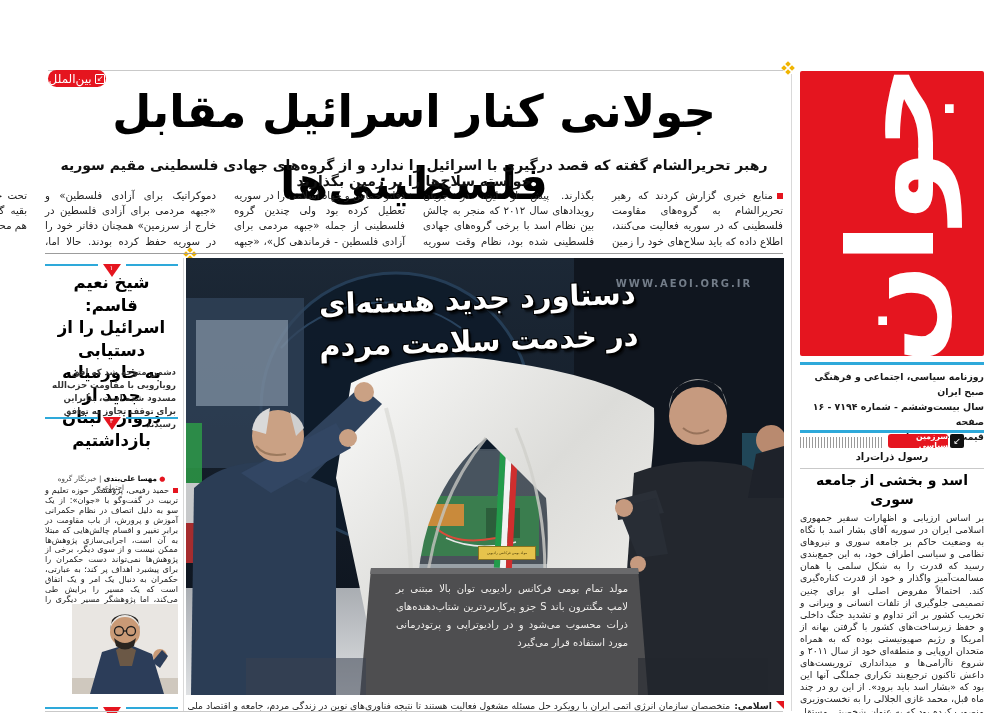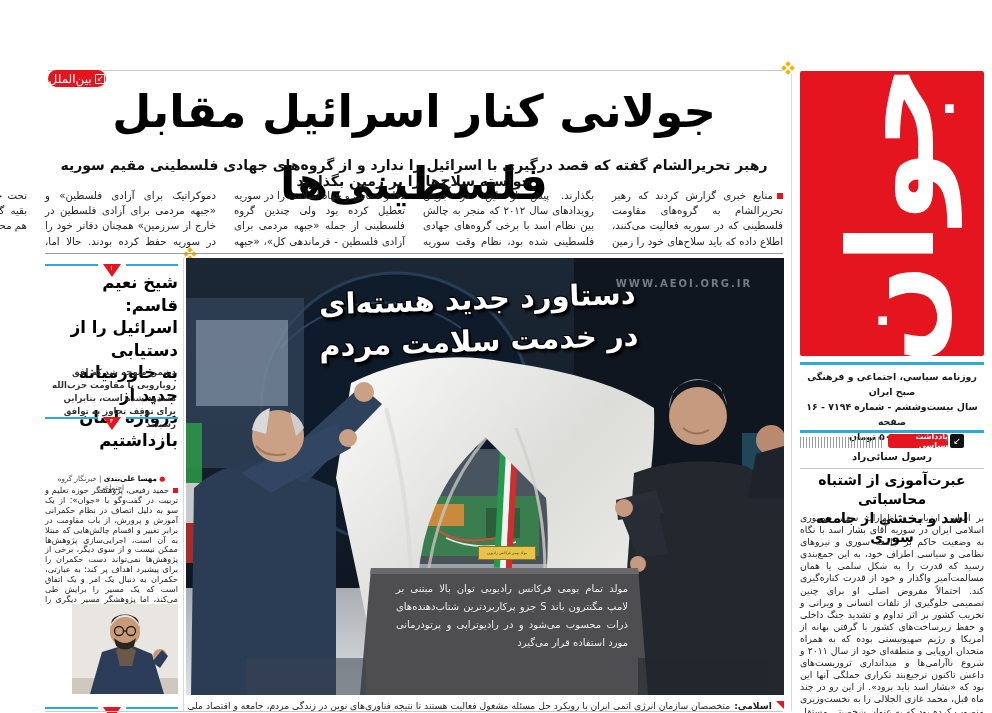--- a/index.html
+++ b/index.html
@@ -50,21 +50,21 @@
     position:relative;width:0;height:0;margin:0 5px;
     border-left:9px solid transparent;border-right:9px solid transparent;border-top:13px solid var(--red);
     top:5px;
   }
   .divider .tri b{
     position:absolute;left:-9px;top:-13px;width:18px;text-align:center;
     font-size:6.5px;font-weight:normal;color:#fff;font-style:normal;
   }
 
   
-  .lc-title{position:absolute;text-align:right;font-weight:bold;color:#000}
+  .lc-title{position:absolute;text-align:center;font-weight:bold;color:#000}
   .lc-title div{display:block}
   .lc-sub{position:absolute;text-align:right;font-size:8.6px;line-height:13px;color:#333;font-weight:bold}
   .byline{position:absolute;text-align:center;font-size:7.2px;color:#444;width:133px}
   .byline .dot{color:var(--red);font-size:7px}
   .byline b{color:#000}
   .lc-body{position:absolute;font-size:8.2px;line-height:9.9px;text-align:justify;color:#222}
 
   
   .photo{position:absolute;left:186px;top:258px;width:598px;height:437px;overflow:hidden;background:#121a26}
   .overlay-title{
@@ -95,21 +95,21 @@
   
   .logo-box{
     position:absolute;left:800px;top:71px;width:184px;height:285px;background:var(--red);
     display:flex;align-items:center;justify-content:center;overflow:hidden;border-radius:2px;
   }
   .logo-text{
     color:#fff;font-weight:bold;font-size:118px;white-space:nowrap;transform:rotate(-90deg);letter-spacing:-6px;
   }
   .blueline{position:absolute;height:3px;background:var(--blue);width:184px;left:800px}
   .mast-info{
-    position:absolute;left:800px;top:369px;width:184px;text-align:center;
+    position:absolute;left:800px;top:369px;width:184px;
     font-size:9.4px;font-weight:bold;line-height:15px;color:#1a1a1a;
   }
   .barcode{
     position:absolute;left:800px;top:437px;width:82px;height:11px;
     background:repeating-linear-gradient(90deg,#9a9a9a 0,#9a9a9a 1px,transparent 1px,transparent 3px);
   }
   .note-pill{
     position:absolute;left:888px;top:434px;width:60px;height:14px;background:var(--red);border-radius:3px;
     color:#fff;font-size:7.8px;font-weight:bold;display:flex;align-items:center;justify-content:center;
   }
@@ -336,28 +336,27 @@
 
   <div class="blueline" style="top:362px"></div>
   <div class="mast-info">
     <div>روزنامه سیاسی، اجتماعی و فرهنگی صبح ایران</div>
     <div>سال بیست‌وششم - شماره ۷۱۹۴ - ۱۶ صفحه</div>
     <div>قیمت: ۵۰۰۰ تومان</div>
   </div>
   <div class="blueline" style="top:430px"></div>
 
   <div class="barcode"></div>
-  <div class="note-pill">یادداشت سیاسی</div>
+  <div class="note-pill">سرزمین سیاسی</div>
   <div class="mark-sq">↙</div>
 
-  <div class="note-author">رسول سنائی‌راد</div>
+  <div class="note-author">رسول ذرات‌راد</div>
   <div class="hrule" style="left:800px;top:468px;width:184px"></div>
 
   <div class="note-title">
-    <div>عبرت‌آموزی از اشتباه محاسباتی</div>
     <div>اسد و بخشی از جامعه سوری</div>
   </div>
 
   <p class="note-body">
     <span>بر اساس ارزیابی و اظهارات سفیر جمهوری اسلامی ایران در سوریه آقای بشار اسد با نگاه به وضعیت حاکم بر جامعه سوری و نیروهای نظامی و سیاسی اطراف خود، به این جمع‌بندی رسید که قدرت را به شکل سلمی یا همان مسالمت‌آمیز واگذار و خود از قدرت کناره‌گیری کند. احتمالاً مفروض اصلی او برای چنین تصمیمی جلوگیری از تلفات انسانی و ویرانی و تخریب کشور بر اثر تداوم و تشدید جنگ داخلی و حفظ زیرساخت‌های کشور با گرفتن بهانه از امریکا و رژیم صهیونیستی بوده که به همراه متحدان اروپایی و منطقه‌ای خود از سال ۲۰۱۱ و شروع ناآرامی‌ها و میدانداری تروریست‌های داعش تاکنون ترجیع‌بند تکراری جملگی آنها این بود که «بشار اسد باید برود». از این رو در چند ماه قبل، محمد غازی الجلالی را به نخست‌وزیری منصوب کرده بود که به عنوان شخصیتی مستقل و تکنوکرات، امکان مذاکره و انتقال قدرت به مسلحین مدعی برپایی حکومتی بر اساس خواست و مشارکت تمام قومیت‌ها و عبور از آنچه که سیطره خانواده اسد یا پیروان مذهب علوی می‌نامیدند، داشته باشد</span>
     
   </p>
 
 </div>
 

